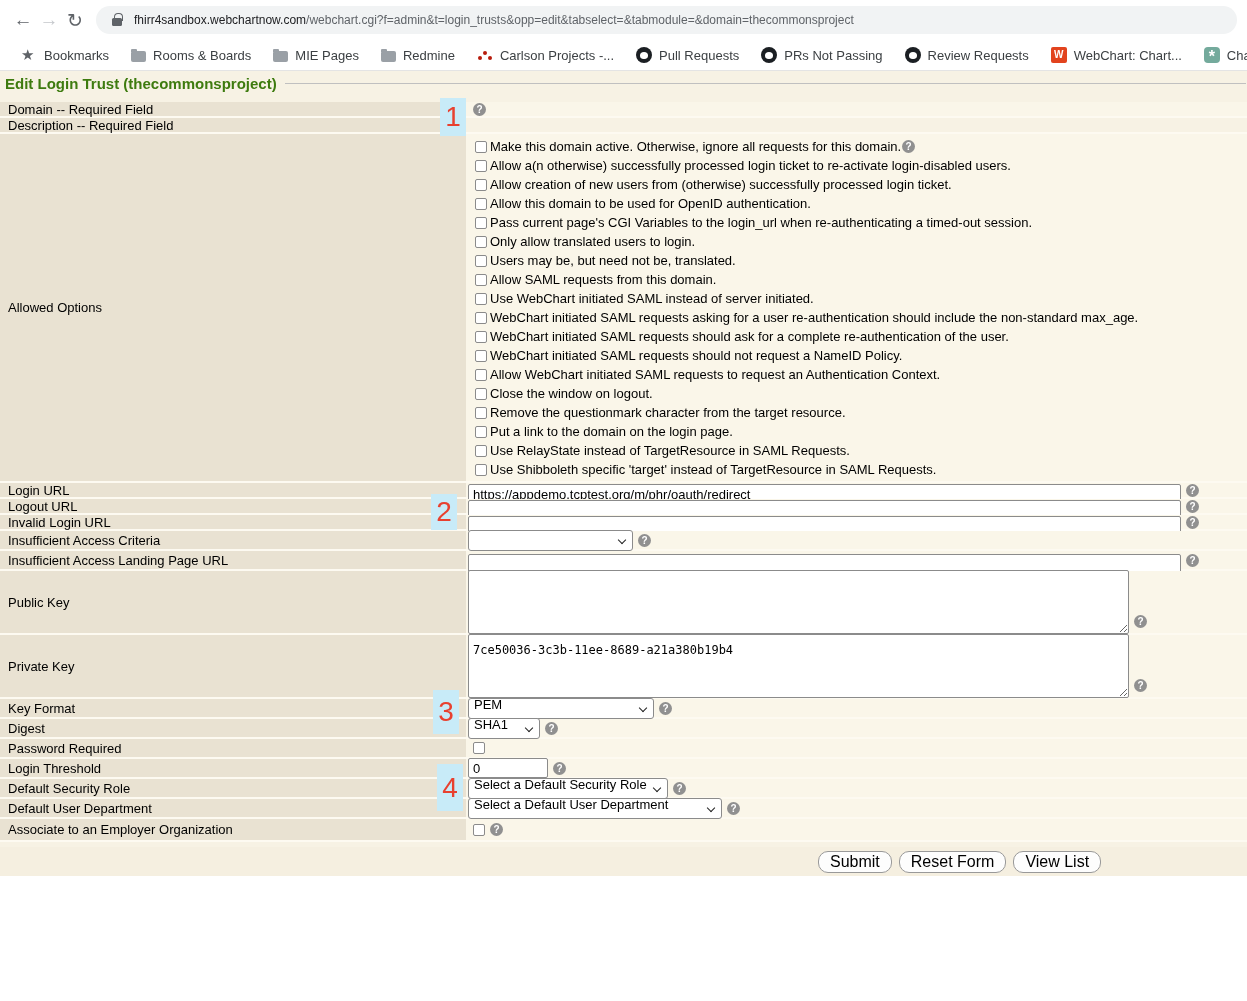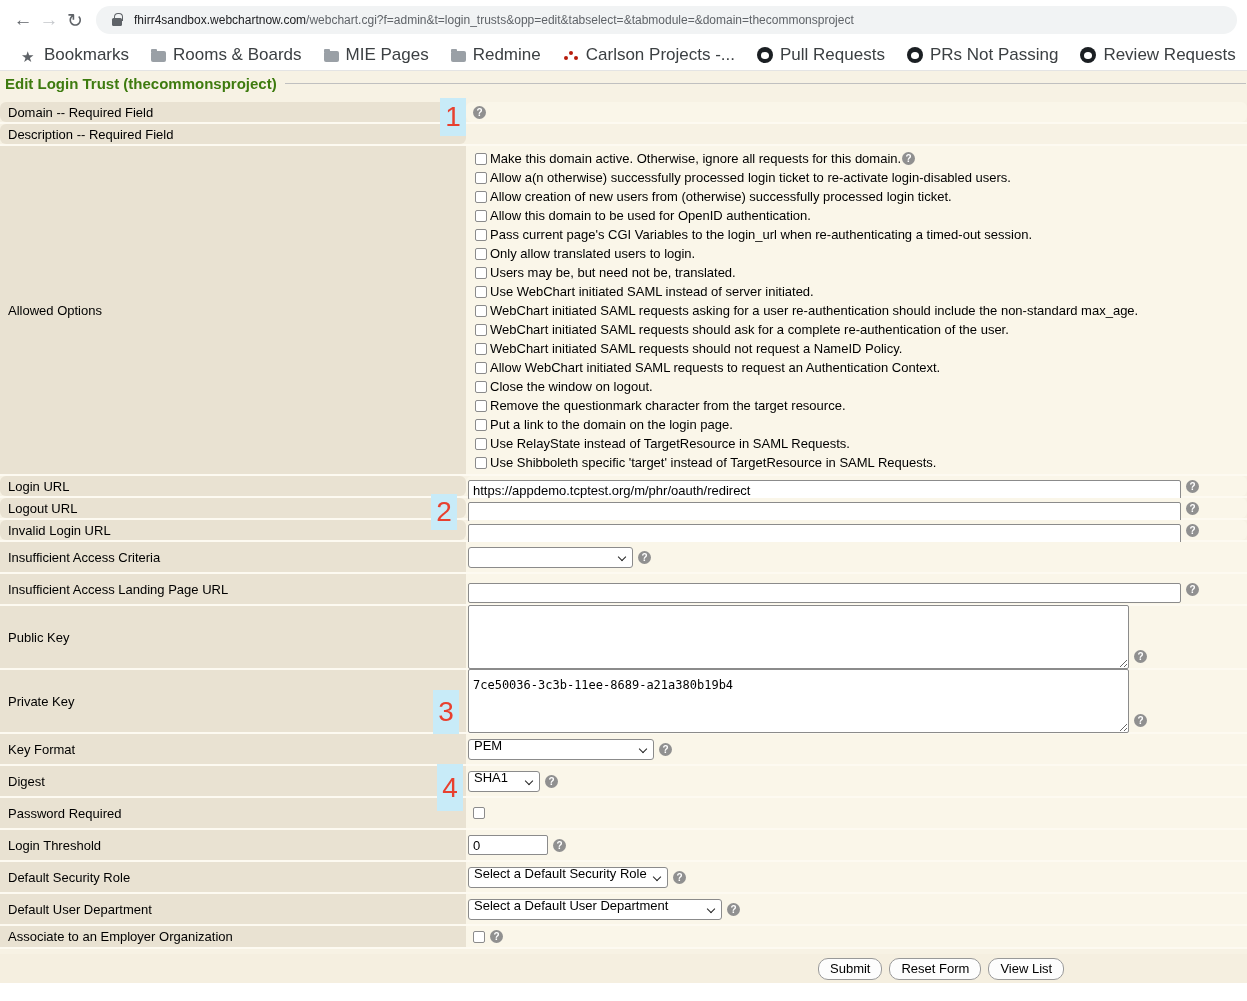--- a/index.html
+++ b/index.html
@@ -9,21 +9,21 @@
   .toolbar { height:40px; background:#fff; display:flex; align-items:center; padding:0 10px; }
   .nav-btn { font-size:19px; color:#5f6368; width:26px; text-align:center; cursor:pointer; flex:none; }
   .nav-btn.disabled { color:#c4c7cb; }
   .url-pill { flex:1; height:28px; background:#f1f3f4; border-radius:14px; margin-left:8px; display:flex; align-items:center; padding:0 14px; overflow:hidden; white-space:nowrap; }
   .lock { position:relative; width:10px; height:8px; background:#5f6368; border-radius:1.5px; margin:3px 12px 0 2px; flex:none; }
   .lock::before { content:""; position:absolute; top:-5px; left:1.5px; width:7px; height:7px; border:1.5px solid #5f6368; border-bottom:none; border-radius:4px 4px 0 0; }
   .url-text { font-size:12px; color:#5f6368; }
   .url-text .host { color:#202124; }
 
   .bookmarks { height:31px; background:#fff; border-bottom:1px solid #e4e4e4; display:flex; align-items:center; padding-left:10px; overflow:hidden; white-space:nowrap; }
-  .bm { display:flex; align-items:center; padding:0 11px; font-size:17px; color:#3c4043; cursor:pointer; flex:none; }
+  .bm { display:flex; align-items:center; padding:0 11px; font-size:13px; color:#3c4043; cursor:pointer; flex:none; }
   .bm-icon { display:inline-block; width:16px; height:16px; margin-right:7px; position:relative; flex:none; }
   .icon-star::before { content:"★"; font-size:15px; color:#5f6368; line-height:16px; }
   .icon-folder { width:15px; height:11px; background:#9aa0a6; border-radius:2px; margin-top:3px; }
   .icon-folder::before { content:""; position:absolute; top:-2px; left:0; width:6px; height:3px; background:#9aa0a6; border-radius:1px 1px 0 0; }
   .icon-github { background:#1b1f23; border-radius:50%; }
   .icon-github::before { content:""; position:absolute; left:4px; top:5px; width:8px; height:7px; background:#fff; border-radius:50% 50% 45% 45%; }
   .icon-redmine::before { content:""; position:absolute; left:1px; top:9px; width:4px; height:4px; border-radius:50%; background:#b71c0c; box-shadow:5px -5px 0 #b71c0c, 10px 0 0 #b71c0c; }
   .icon-webchart { background:#e2431e; border-radius:2px; color:#fff; font-weight:bold; font-size:10px; text-align:center; line-height:16px; }
   .icon-webchart::before { content:"W"; }
   .icon-chatgpt { background:#74aa9c; border-radius:4px; color:#fff; text-align:center; }
@@ -32,21 +32,21 @@
   
   .content { background:#f7f2e4; }
   .form-header { display:flex; align-items:center; padding:4px 0 10px 5px; }
   .form-title { color:#3e7b0f; font-weight:bold; font-size:15px; flex:none; }
   .rule { flex:1; height:1px; background:#c0c0c0; margin-left:8px; margin-right:1px; }
 
   .ftable { position:relative; }
   .row { display:flex; border-bottom:2px solid #fdfaf1; }
   .lbl { width:466px; flex:none; background:#e9e2d2; font-size:13px; color:#000; display:flex; align-items:center; padding-left:8px; }
   .val { flex:1; background:#faf6e9; display:flex; align-items:center; padding-left:2px; }
-  .h23 { height:20px;border-radius:6px; } .h22 { height:30px; } .h70 { height:62px; } .h21 { height:21px; }
+  .h23 { height:14px; } .h22 { height:18px; } .h70 { height:62px; } .h21 { height:21px; }
 
   .ti { height:20px; border:1px solid #8b8b8b; border-radius:2px; background:#fff; font-size:13px; font-family:"Liberation Sans",sans-serif; padding:0 4px; }
   .w573 { width:573px; } .w713 { width:713px;margin-top:8px; } .w80 { width:80px; }
   .ta { width:661px; height:64px; border:1px solid #8b8b8b; border-radius:2px; background:#fff; font-size:12px; font-family:"DejaVu Sans Mono",monospace; padding:8px 4px; resize:both; }
   .sel { height:21px; border:1px solid #8b8b8b; border-radius:3px; background:#fff; display:flex; align-items:center; font-size:13px; padding:0 20px 8px 5px; position:relative; cursor:pointer; }
   .sel::after { content:""; position:absolute; right:7px; top:6px; width:5px; height:5px; border-right:1.6px solid #222; border-bottom:1.6px solid #222; transform:rotate(45deg); }
   .w165 { width:165px; } .w186 { width:186px; } .w72 { width:72px; } .w200 { width:200px; } .w254 { width:254px; }
 
   .help { width:13px; height:13px; flex:none; border-radius:50%; background:#909090; color:#fff; font-size:10px; font-weight:bold; text-align:center; line-height:13px; margin-left:5px; cursor:pointer; }
   .help::before { content:"?"; }
@@ -61,21 +61,21 @@
   .ta-help { align-self:flex-end; margin-bottom:5px; }
 
   .annot { position:absolute; width:26px; background:#c8ebf8; color:#e8402f; font-size:28px; display:flex; align-items:center; justify-content:center; z-index:5; }
   .a1 { left:440px; top:-4px;  height:38px; }
   .a2 { left:431px; top:392px; height:36px; }
   .a3 { left:433px; top:588px; height:44px; }
   .a4 { left:437px; top:662px; height:47px; }
 
   .btnbar { background:#f5efe0; height:29px; display:flex; align-items:center; margin-top:5px; }
   .btn-group { margin-left:818px; display:flex; gap:7px; }
-  .btn { height:22px; padding:0 11px; font-size:13px; font-family:"Liberation Sans",sans-serif; background:#fdfdfd; border:1px solid #999; border-radius:10px; color:#000; cursor:pointer; }
+  .btn { height:22px; padding:0 11px; font-size:16px; font-family:"Liberation Sans",sans-serif; background:#fdfdfd; border:1px solid #999; border-radius:10px; color:#000; cursor:pointer; }
   .bottom-fill { background:#fff; height:20px; }
 </style>
 </head>
 <body>
 
 <div class="toolbar">
   <span class="nav-btn">←</span>
   <span class="nav-btn disabled">→</span>
   <span class="nav-btn">↻</span>
   <div class="url-pill">
@@ -201,20 +201,25 @@
     <span class="cb-label">Only allow translated users to login.</span>
 
   </label>
 
   <label class="cb-row">
     <span class="cbx"></span>
     <span class="cb-label">Users may be, but need not be, translated.</span>
 
   </label>
 
+  <label class="cb-row">
+    <span class="cbx"></span>
+    <span class="cb-label">Allow SAML requests from this domain.</span>
+
+  </label>
 
   <label class="cb-row">
     <span class="cbx"></span>
     <span class="cb-label">Use WebChart initiated SAML instead of server initiated.</span>
 
   </label>
 
   <label class="cb-row">
     <span class="cbx"></span>
     <span class="cb-label">WebChart initiated SAML requests asking for a user re-authentication should include the non-standard max_age.</span>

